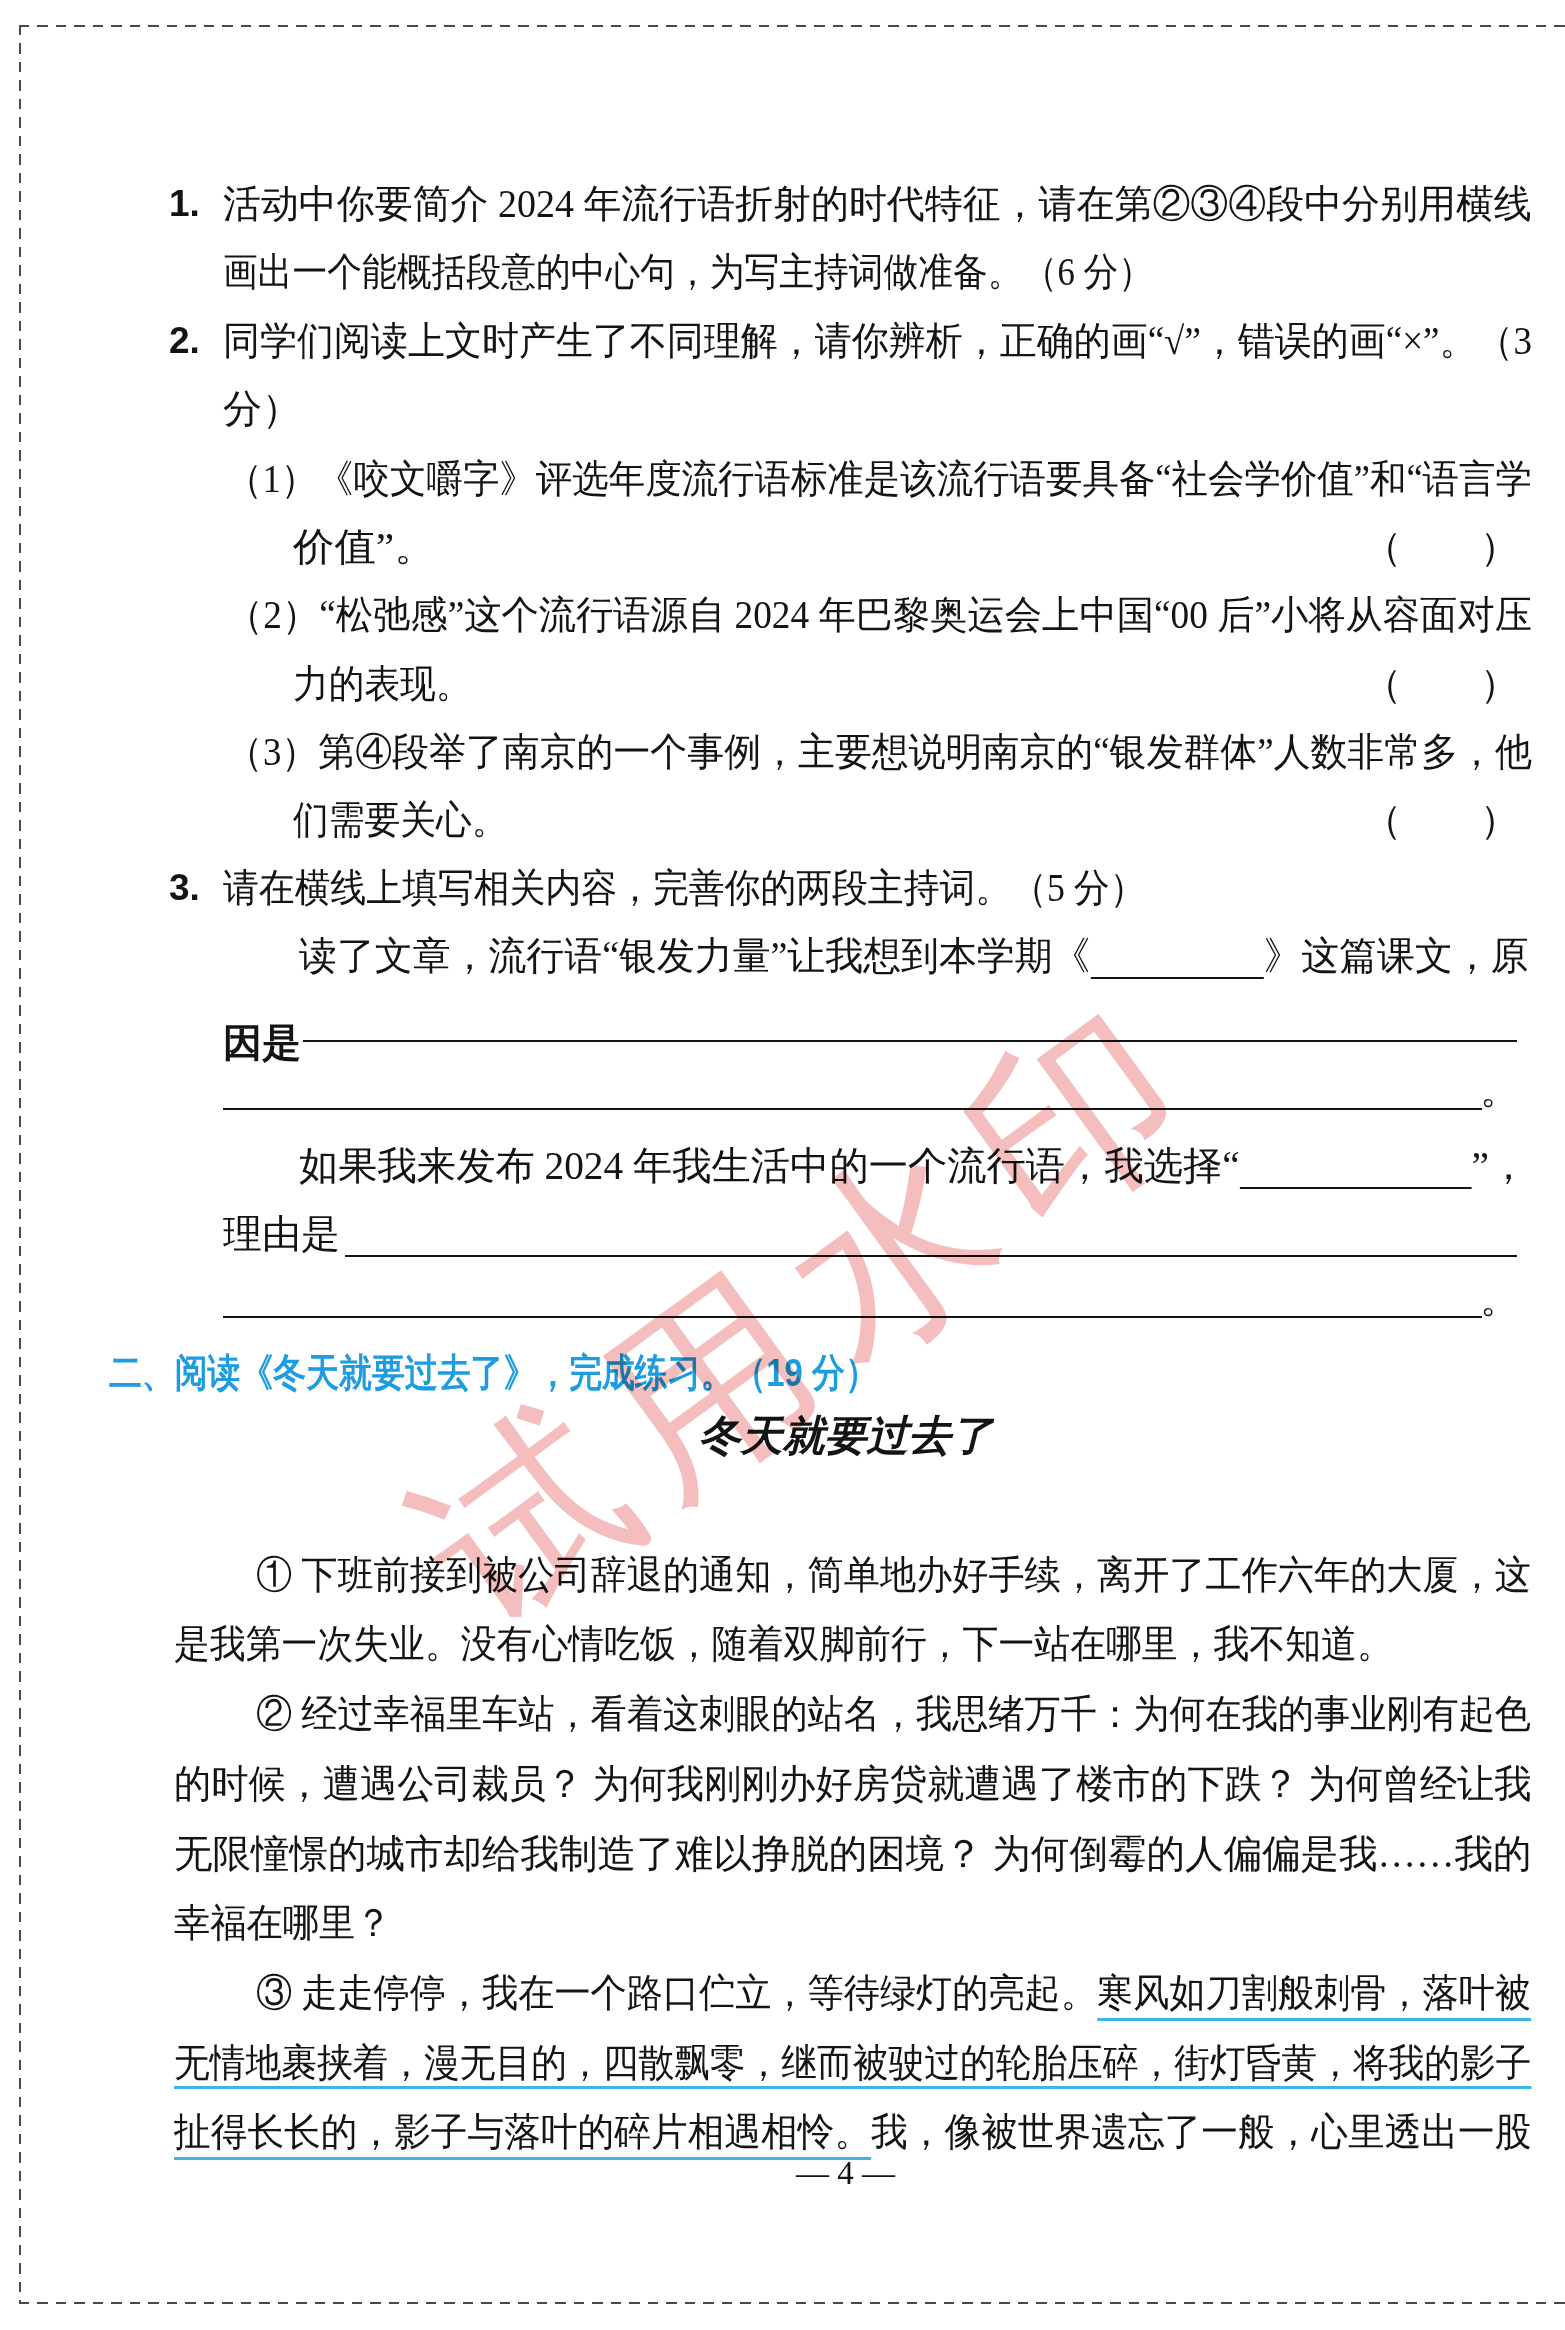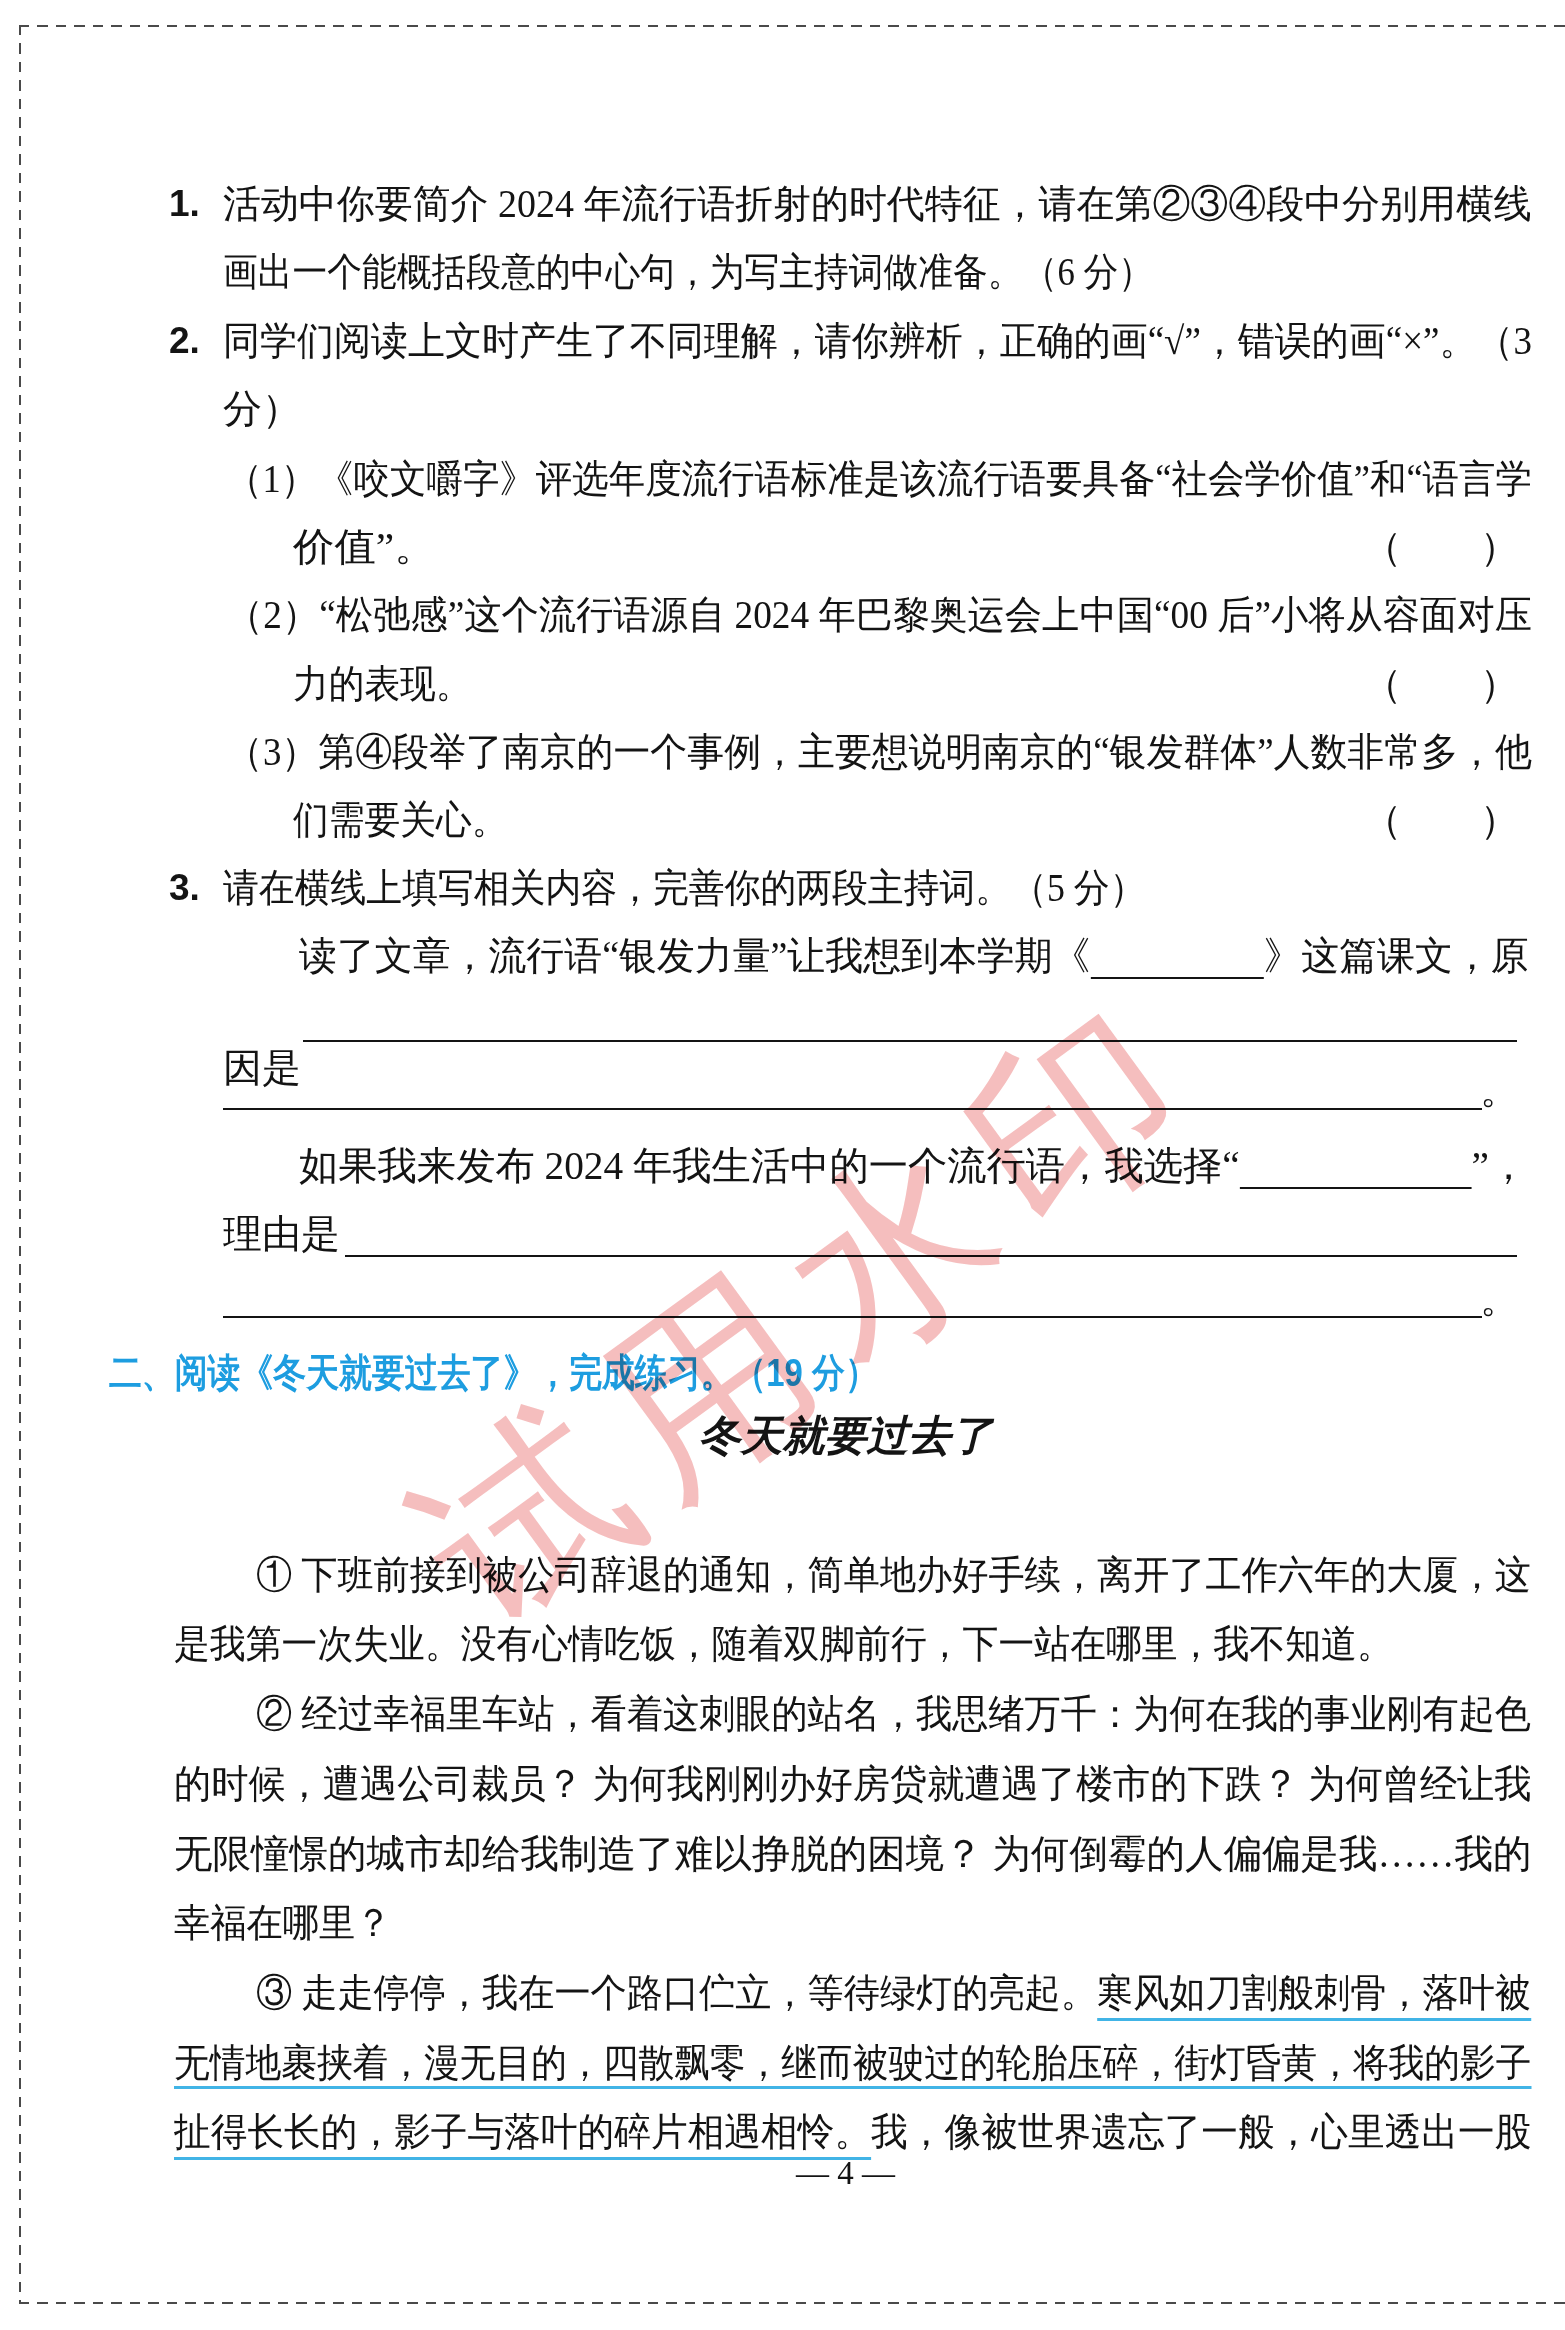--- a/index.html
+++ b/index.html
@@ -62,21 +62,21 @@
   <div class="ln" style="left: 226px; top: 728px; transform-origin: left top; transform: scaleX(0.946196);">（3）第④段举了南京的一个事例，主要想说明南京的“银发群体”人数非常多，他</div>
   <div class="ln" style="left: 293px; top: 796px; transform-origin: left top; transform: scaleX(0.916667);">们需要关心。</div>
   <div class="ln slot" style="top:796px;">（　　）</div>
 
   <div class="ln num" style="left:169px; top:864px;">3.</div>
   <div class="ln" style="left: 223px; top: 864px; transform-origin: left top; transform: scaleX(0.918596);">请在横线上填写相关内容，完善你的两段主持词。（5 分）</div>
 
   <div class="ln" style="left: 299px; top: 932px; transform-origin: left top; transform: scaleX(0.971598);">
     <span>读了文章，流行语“银发力量”让我想到本学期《</span><span class="blank" style="width:178px;"></span><span>》这篇课文，原</span>
   </div>
-  <div class="ln" style="left:223px; top:1044px;">因是</div>
+  <div class="ln" style="left:223px; top:1019px;font-weight:bold;">因是</div>
   <div class="rule" style="left:303px; top:1040px; width:1214px;"></div>
   <div class="rule" style="left:223px; top:1108px; width:1259px;"></div>
   <div class="ln" style="left:1480px; top:1066px;">。</div>
 
   <div class="ln" style="left: 299px; top: 1142px; transform-origin: left top; transform: scaleX(1.00736);">
     <span>如果我来发布 2024 年我生活中的一个流行语，我选择“</span><span class="blank" style="width:230px;"></span><span>”，</span>
   </div>
   <div class="ln" style="left:223px; top:1210px;">理由是</div>
   <div class="rule" style="left:345px; top:1255px; width:1172px;"></div>
   <div class="rule" style="left:223px; top:1316px; width:1259px;"></div>

